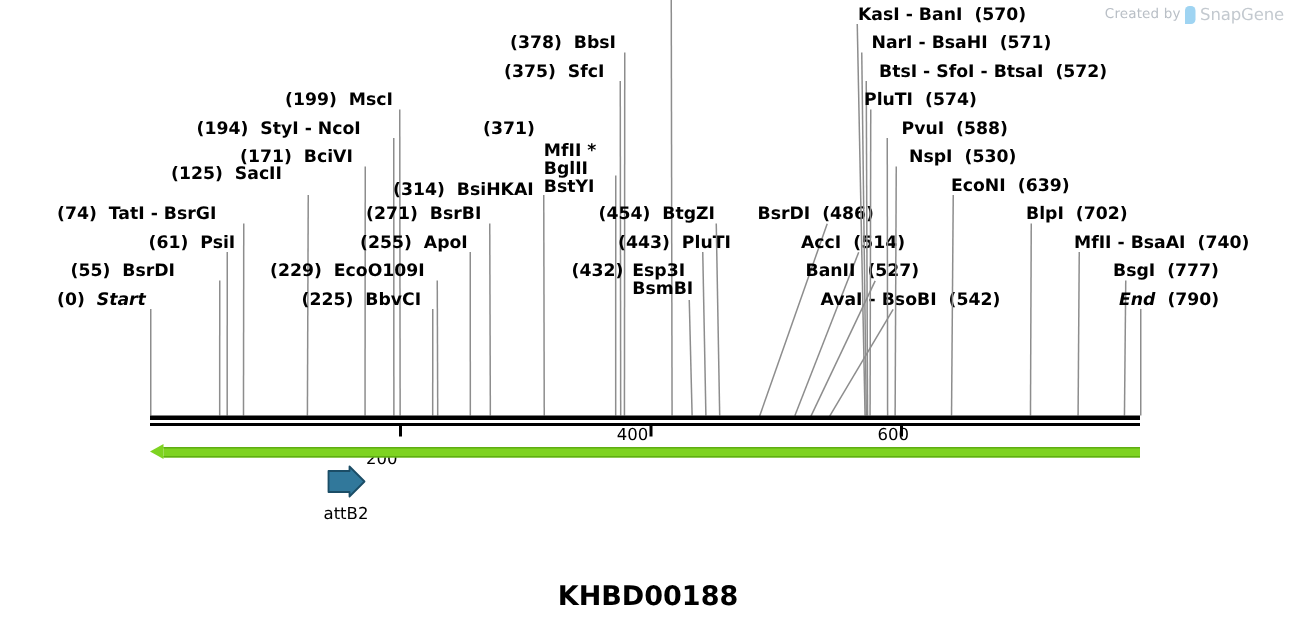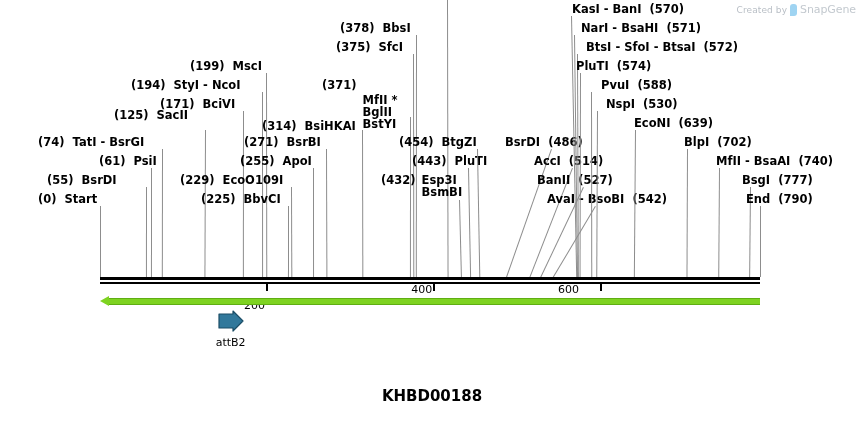--- a/index.html
+++ b/index.html
@@ -33,21 +33,21 @@
   
   .lbl{
     position:absolute;
     font-size:11.5px;
     font-weight:bold;
     color:#000;
     white-space:nowrap;
     line-height:12px;
   }
   .lbl .pos{font-weight:bold;}
-  .lbl .ital{}
+  .lbl .ital{font-style:italic;}
   .lbl .sub{display:block;}
 
   
   .leader{
     position:absolute;
     background:#8d8d8d;
     transform-origin:top left;
     width:1px;
   }
 
@@ -87,21 +87,21 @@
   
   .feat-arrow{position:absolute;}
   .feat-label{
     position:absolute;font-size:11px;color:#000;font-weight:normal;
     white-space:nowrap;
   }
 
   
   .title{
     position:absolute;width:100%;text-align:center;
-    font-size:15px;font-weight:bold;color:#000;
+    font-size:18px;font-weight:bold;color:#000;
   }
   .subtitle{
     position:absolute;width:100%;text-align:center;
     font-size:11.5px;color:#000;
   }
 </style>
 </head>
 <body>
 
 <div id="map">
@@ -203,21 +203,21 @@
 
   <div class="backbone-top" style="left:100px;top:277px;width:660px;"></div>
   <div class="backbone-bot" style="left:100px;top:282px;width:660px;"></div>
 
   <div id="ruler">
       <div class="tick" style="left: 266.089px; top: 284px;"></div>
       <div class="ticklabel" style="left: 239.089px; top: 299px; width: 26px; text-align: right;">200</div>
       <div class="tick" style="left: 433.177px; top: 284px;"></div>
       <div class="ticklabel" style="left: 406.177px; top: 283px; width: 26px; text-align: right;">400</div>
       <div class="tick" style="left: 600.266px; top: 284px;"></div>
-      <div class="ticklabel" style="left: 553px; top: 283px; width: 26px; text-align: right;">600</div>
+      <div class="ticklabel" style="left: 580px; top: 283px; width: 26px; text-align: right;">600</div>
     </div>
 
   <div class="greenhead" style="left:100px;top:296px;"></div>
   <div class="greenbar" style="left:109px;top:298px;width:651px;"></div>
 
   <div id="features">
       <div class="feat-arrow" style="left: 217.658px; top: 310px;"><svg width="26" height="22" viewBox="0 0 26 22">
           <path d="M1,4 L15,4 L15,1 L25,11 L15,21 L15,18 L1,18 Z" fill="#31789b" stroke="#1b4d66" stroke-width="1.2" stroke-linejoin="round"></path>
         </svg></div>
       <div class="feat-label" style="left: 207.658px; top: 336px; width: 46px; text-align: center;">attB2</div>

